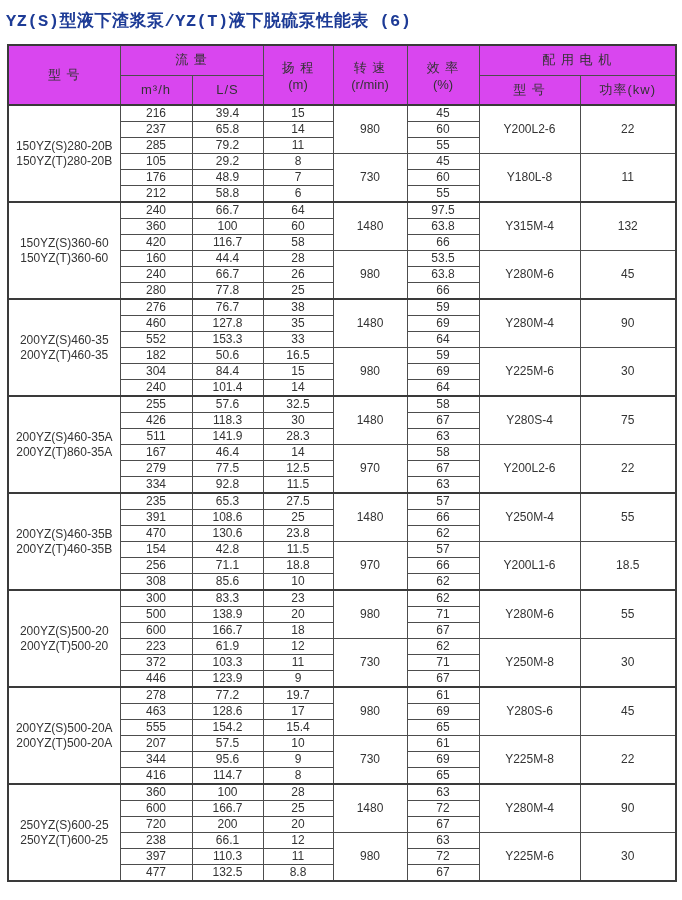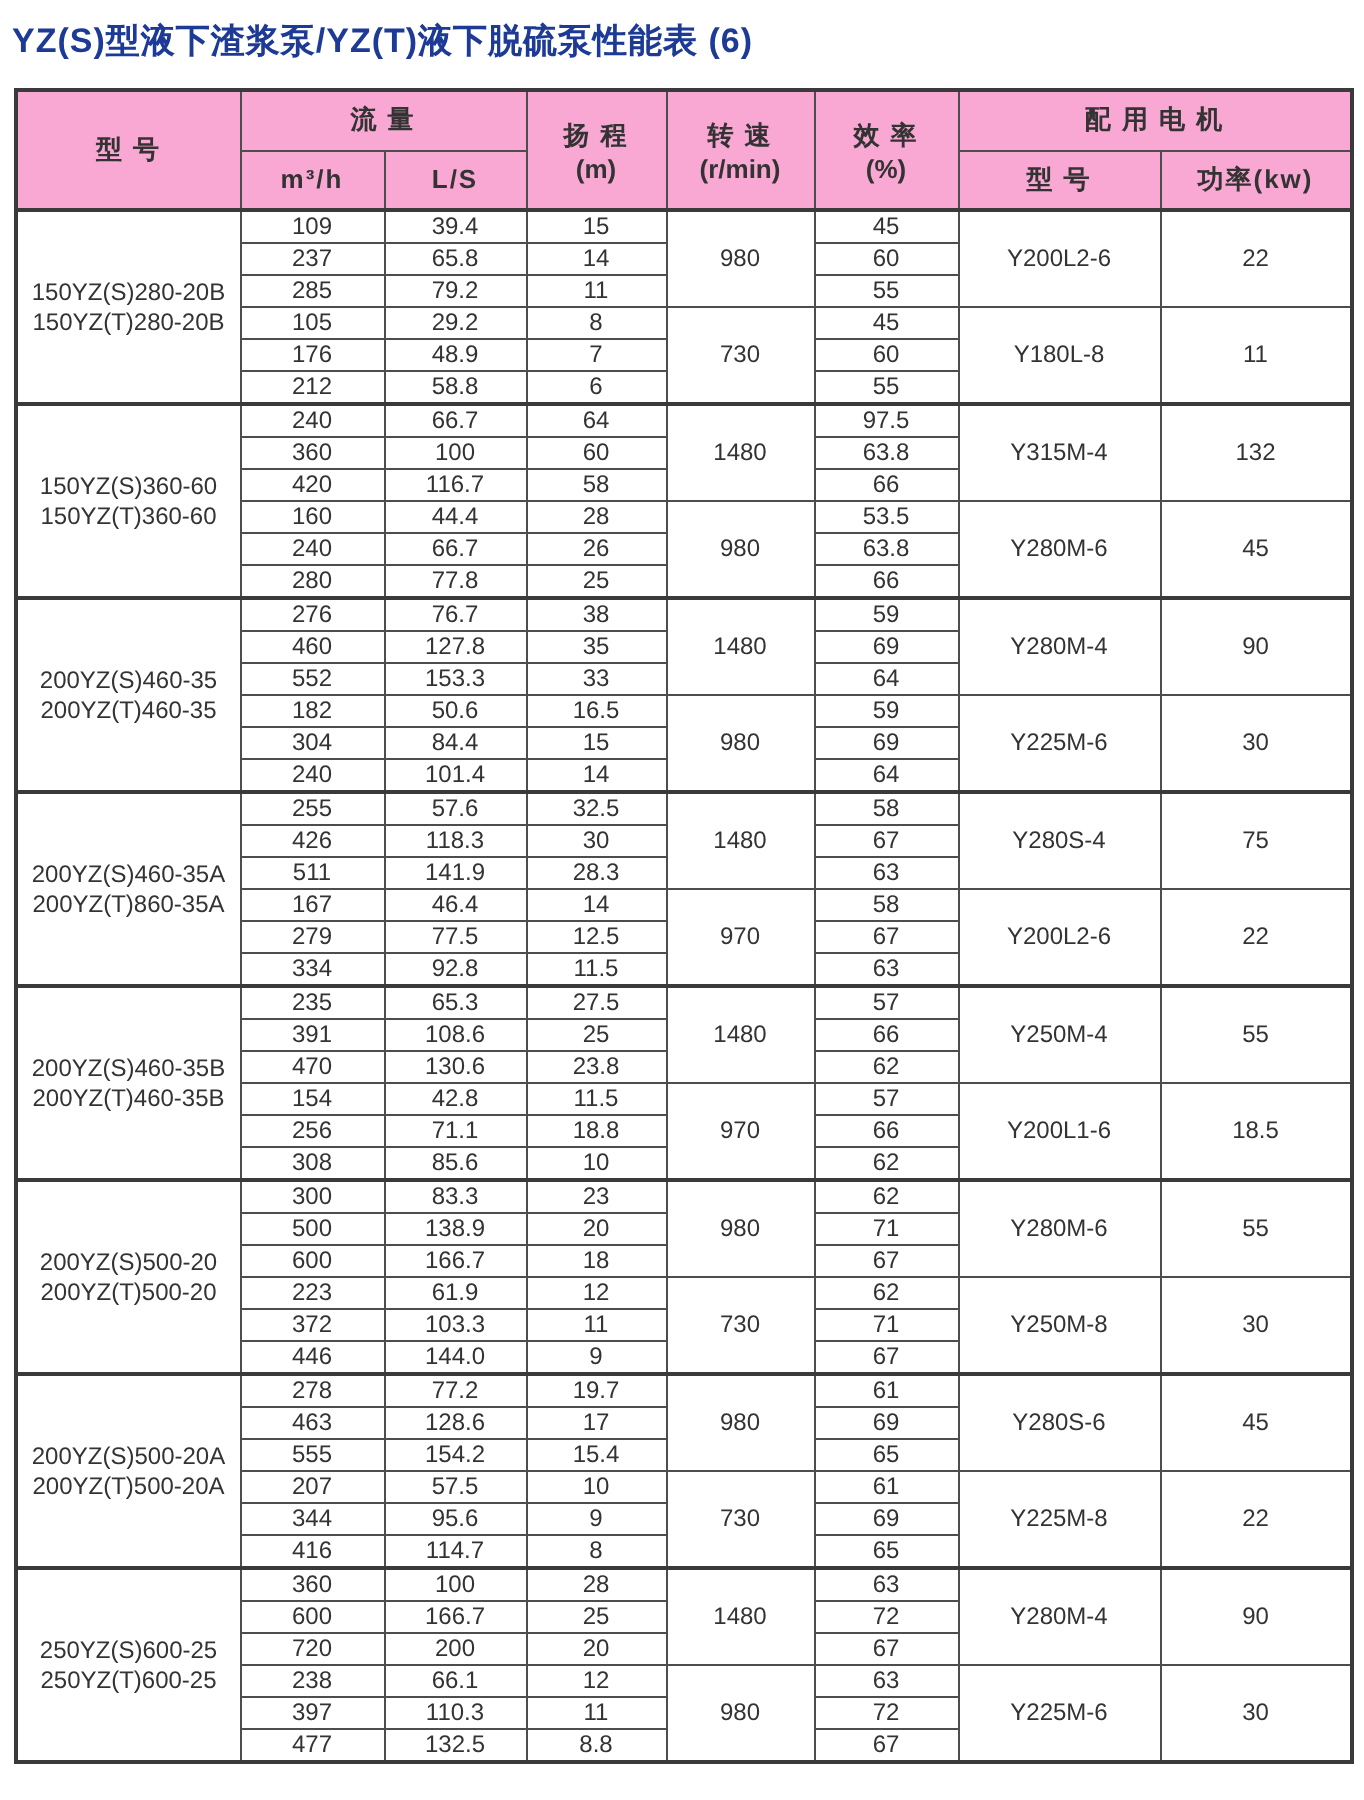--- a/index.html
+++ b/index.html
@@ -9,40 +9,41 @@
     font-family: "Liberation Sans", "DejaVu Sans", sans-serif;
     color: #333;
   }
   .page { width: 682px; height: 900px; overflow: hidden; }
   .page-title {
     margin: 9px 0 12px 6px;
     font-size: 17px;
     font-weight: bold;
     color: #1d3b96;
     letter-spacing: 0.5px;
+    font-family: Liberation Mono, monospace;
   }
   table.spec-table {
     border-collapse: collapse;
     table-layout: fixed;
     width: 668px;
     margin-left: 7px;
     border: 2px solid #3a3a3a;
   }
   .spec-table th, .spec-table td {
     border: 1px solid #4d4d4d;
     text-align: center;
     vertical-align: middle;
     padding: 0 2px;
     overflow: hidden;
     white-space: nowrap;
   }
   .spec-table thead th {
-    background: #f9a8d4;
+    background: #d946ef;
     font-size: 13px;
-    font-weight: 700;
+    font-weight: 400;
     height: 30px;
     letter-spacing: 1px;
   }
   .spec-table thead { border-bottom: 2px solid #3a3a3a; }
   .spec-table thead th .unit { letter-spacing: 0; }
   .spec-table tbody td {
     font-size: 12px;
     height: 15px;
     line-height: 15px;
     background: #ffffff;
@@ -91,21 +92,21 @@
         <th>型 号</th>
         <th class="unit">功率(kw)</th>
       </tr>
     </thead>
     <tbody>
         <tr class="group-start">
           <td rowspan="6" class="model-cell">
             <div>150YZ(S)280-20B</div>
             <div>150YZ(T)280-20B</div>
           </td>
-          <td>109</td>
+          <td>216</td>
           <td>39.4</td>
           <td>15</td>
           <td rowspan="3">980</td>
           <td>45</td>
           <td rowspan="3">Y200L2-6</td>
           <td rowspan="3">22</td>
         </tr>
         <tr>
           <td>237</td>
           <td>65.8</td>
@@ -358,21 +359,21 @@
           <td rowspan="3">30</td>
         </tr>
         <tr>
           <td>372</td>
           <td>103.3</td>
           <td>11</td>
           <td>71</td>
         </tr>
         <tr>
           <td>446</td>
-          <td>144.0</td>
+          <td>123.9</td>
           <td>9</td>
           <td>67</td>
         </tr>
         <tr class="group-start">
           <td rowspan="6" class="model-cell">
             <div>200YZ(S)500-20A</div>
             <div>200YZ(T)500-20A</div>
           </td>
           <td>278</td>
           <td>77.2</td>

